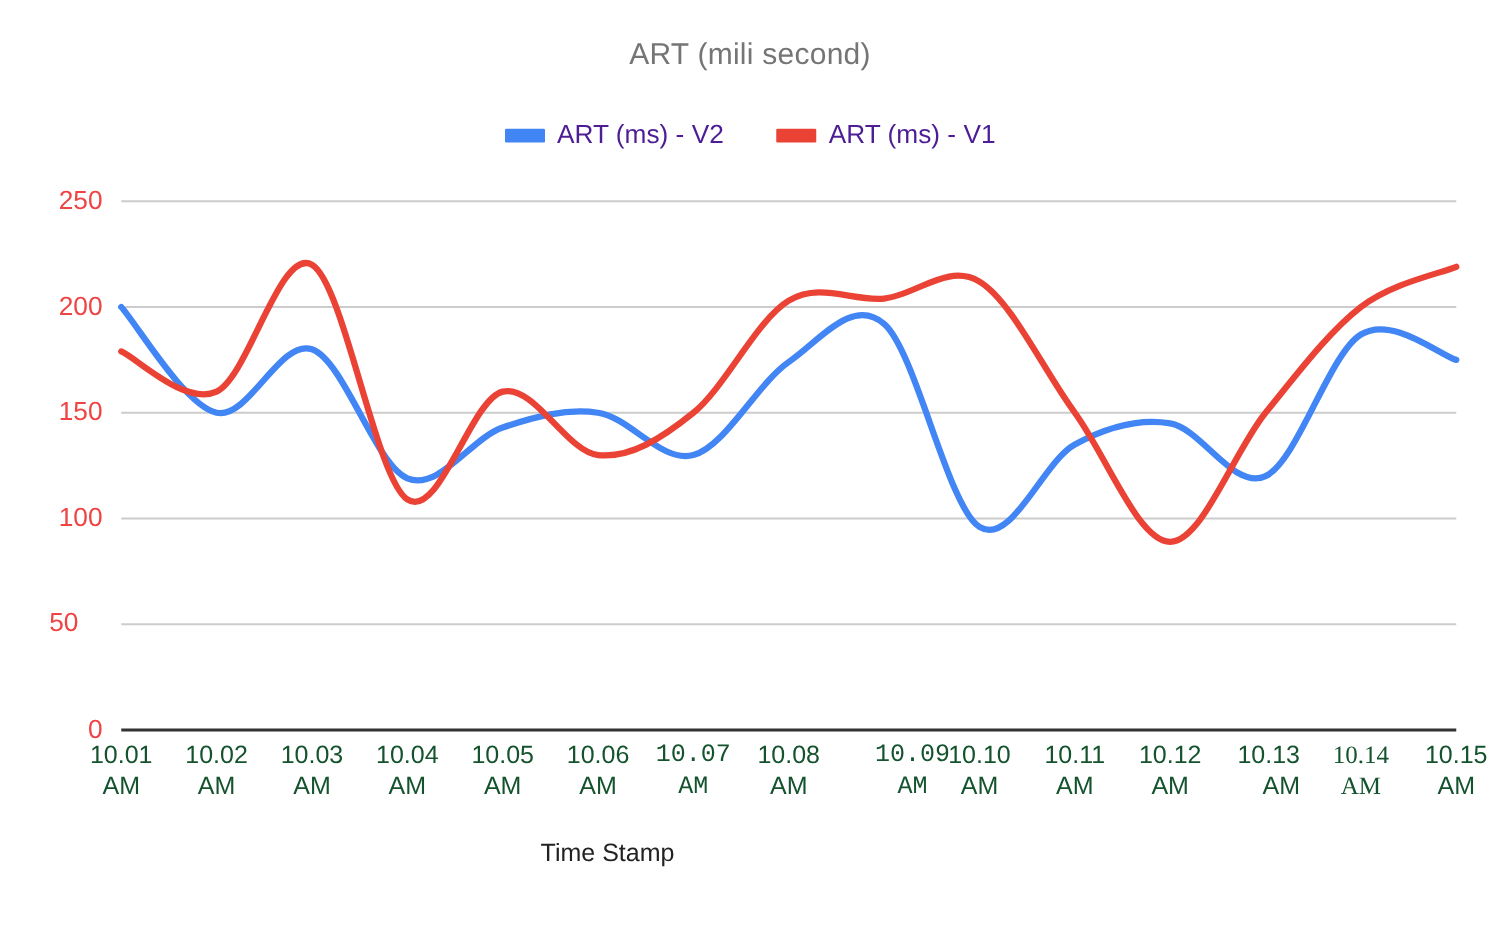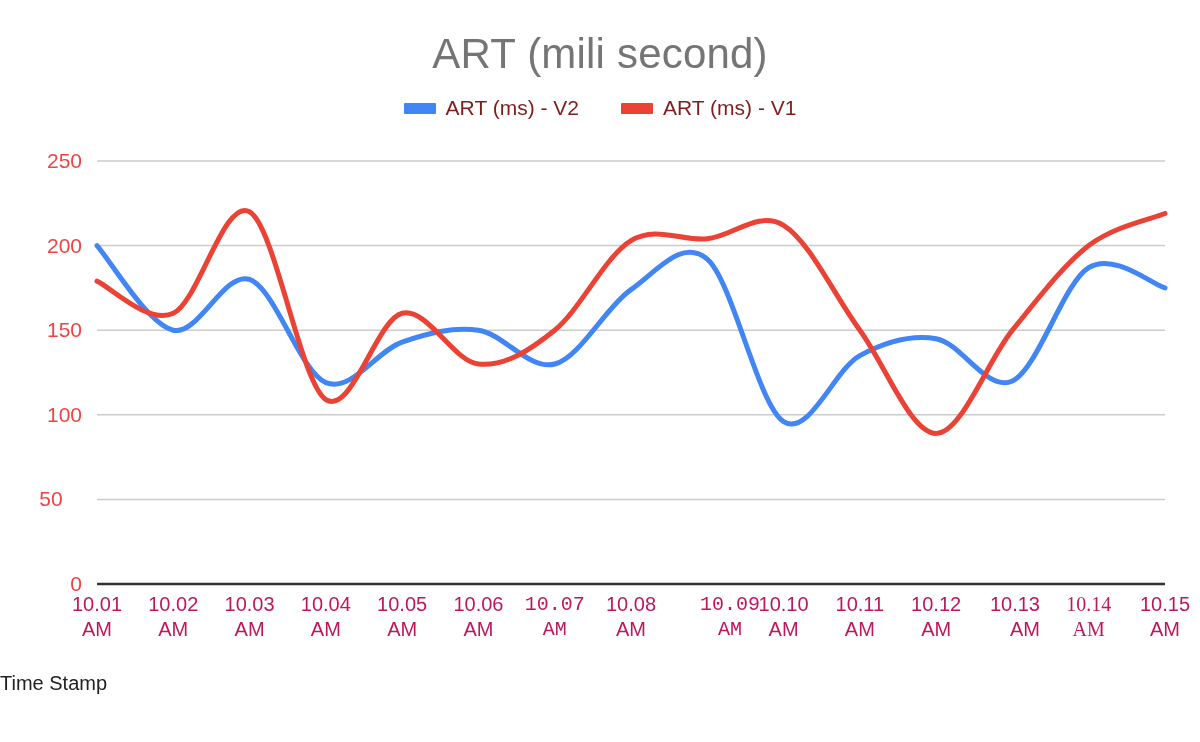--- a/index.html
+++ b/index.html
@@ -21,21 +21,21 @@
     background: #ffffff;
   }
 
   
   #chart-title {
     position: absolute;
     left: 0;
     top: 30px;
     width: 1200px;
     text-align: center;
-    font-size: 42px;
+    font-size: 24px;
     color: #757575;
     font-weight: 400;
     letter-spacing: 0.2px;
     white-space: nowrap;
   }
 
   
   #legend {
     position: absolute;
     left: 0;
@@ -54,21 +54,21 @@
     gap: 10px;
   }
   .legend-swatch {
     display: block;
     width: 32px;
     height: 11px;
     border-radius: 1px;
   }
   .legend-label {
     font-size: 21px;
-    color: #7f1d1d;
+    color: #4c1d95;
     white-space: nowrap;
   }
 
   
   #plot-area {
     position: absolute;
     left: 97px;
     top: 161px;
     width: 1068px;
     height: 423px;
@@ -110,31 +110,31 @@
     height: 60px;
   }
   .x-tick-label {
     position: absolute;
     top: 0;
     width: 110px;
     margin-left: -55px;
     text-align: center;
     font-size: 20px;
     line-height: 25px;
-    color: #be185d;
+    color: #14532d;
     white-space: nowrap;
   }
   .x-tick-line2 { display: block; }
 
   #x-axis-title {
     position: absolute;
     left: 0;
     top: 672px;
     width: 972px;
-    text-align: left;
+    text-align: center;
     font-size: 20px;
     color: #222222;
     white-space: nowrap;
   }
 </style>
 </head>
 <body>
 
 <div id="chart-root">
 

